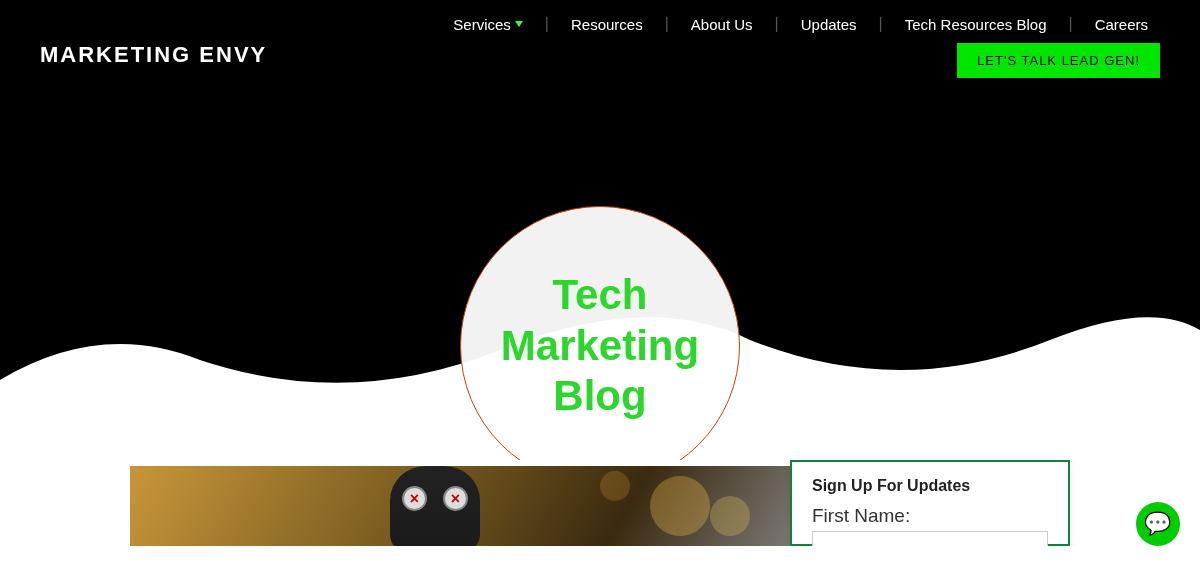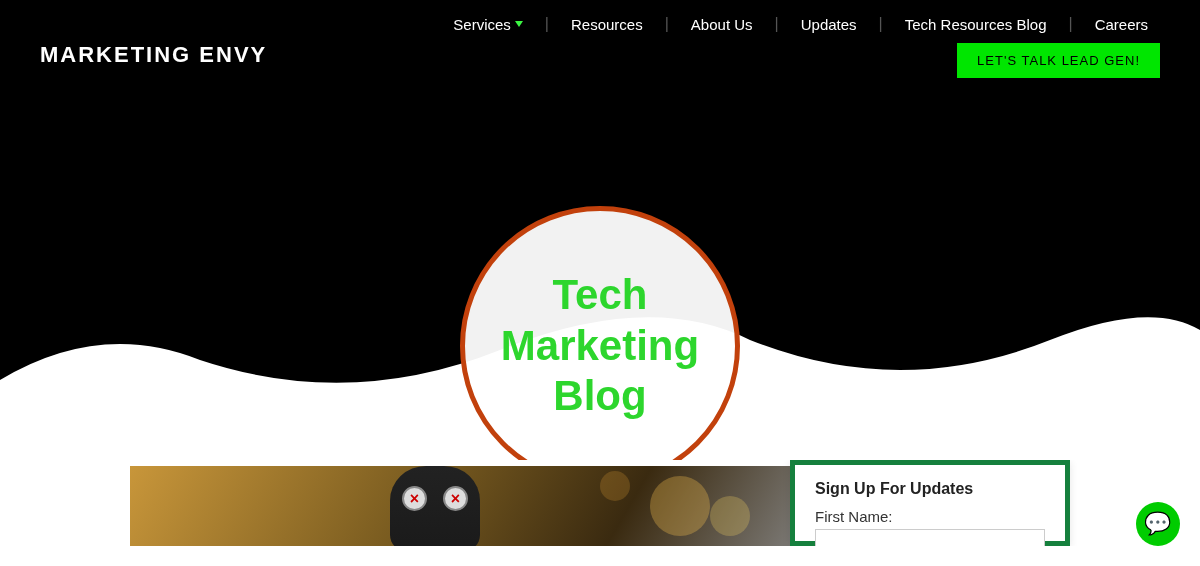--- a/index.html
+++ b/index.html
@@ -102,21 +102,21 @@
     
     .hero-circle {
       position: absolute;
       top: 50%;
       left: 50%;
       transform: translate(-50%, -30%);
       width: 280px;
       height: 280px;
       border-radius: 50%;
       background: rgba(255,255,255,0.95);
-      border: 5px solid #c2410c;
+      border: 1px solid #c2410c;
       display: flex;
       align-items: center;
       justify-content: center;
       z-index: 5;
     }
     .hero-title {
       color: #2dd62d;
       font-size: 42px;
       font-weight: 700;
       text-align: center;
@@ -134,32 +134,32 @@
     }
 
     
     .signup-panel {
       position: absolute;
       right: 130px;
       bottom: 0;
       width: 280px;
       height: 86px;
       background: #fff;
-      border: 5px solid #15803d;
+      border: 2px solid #15803d;
       box-shadow: 0 2px 8px rgba(0,0,0,0.1);
       padding: 15px 20px;
     }
     .signup-title {
       font-size: 16px;
       font-weight: 700;
       color: #222;
       margin-bottom: 10px;
     }
     .signup-label {
-      font-size: 15px;
+      font-size: 19px;
       color: #333;
       margin-bottom: 4px;
     }
     .signup-input {
       width: 100%;
       border: 1px solid #ccc;
       padding: 4px 8px;
       font-size: 13px;
     }
 

